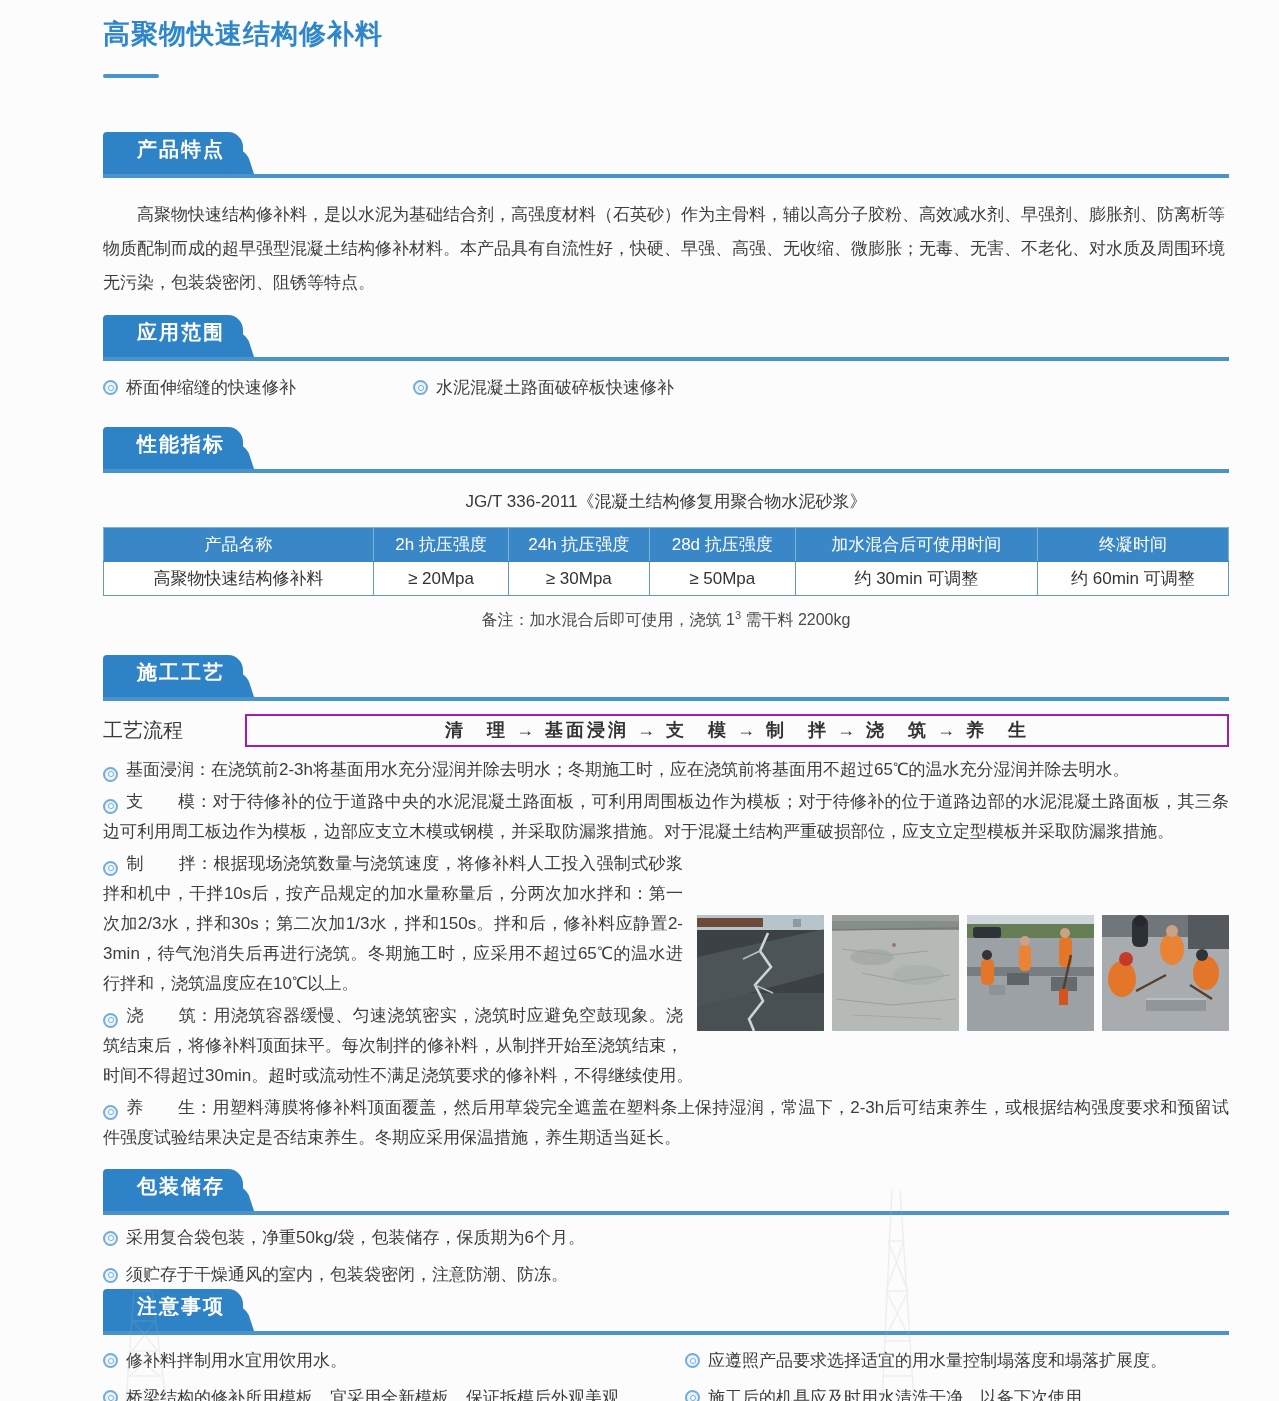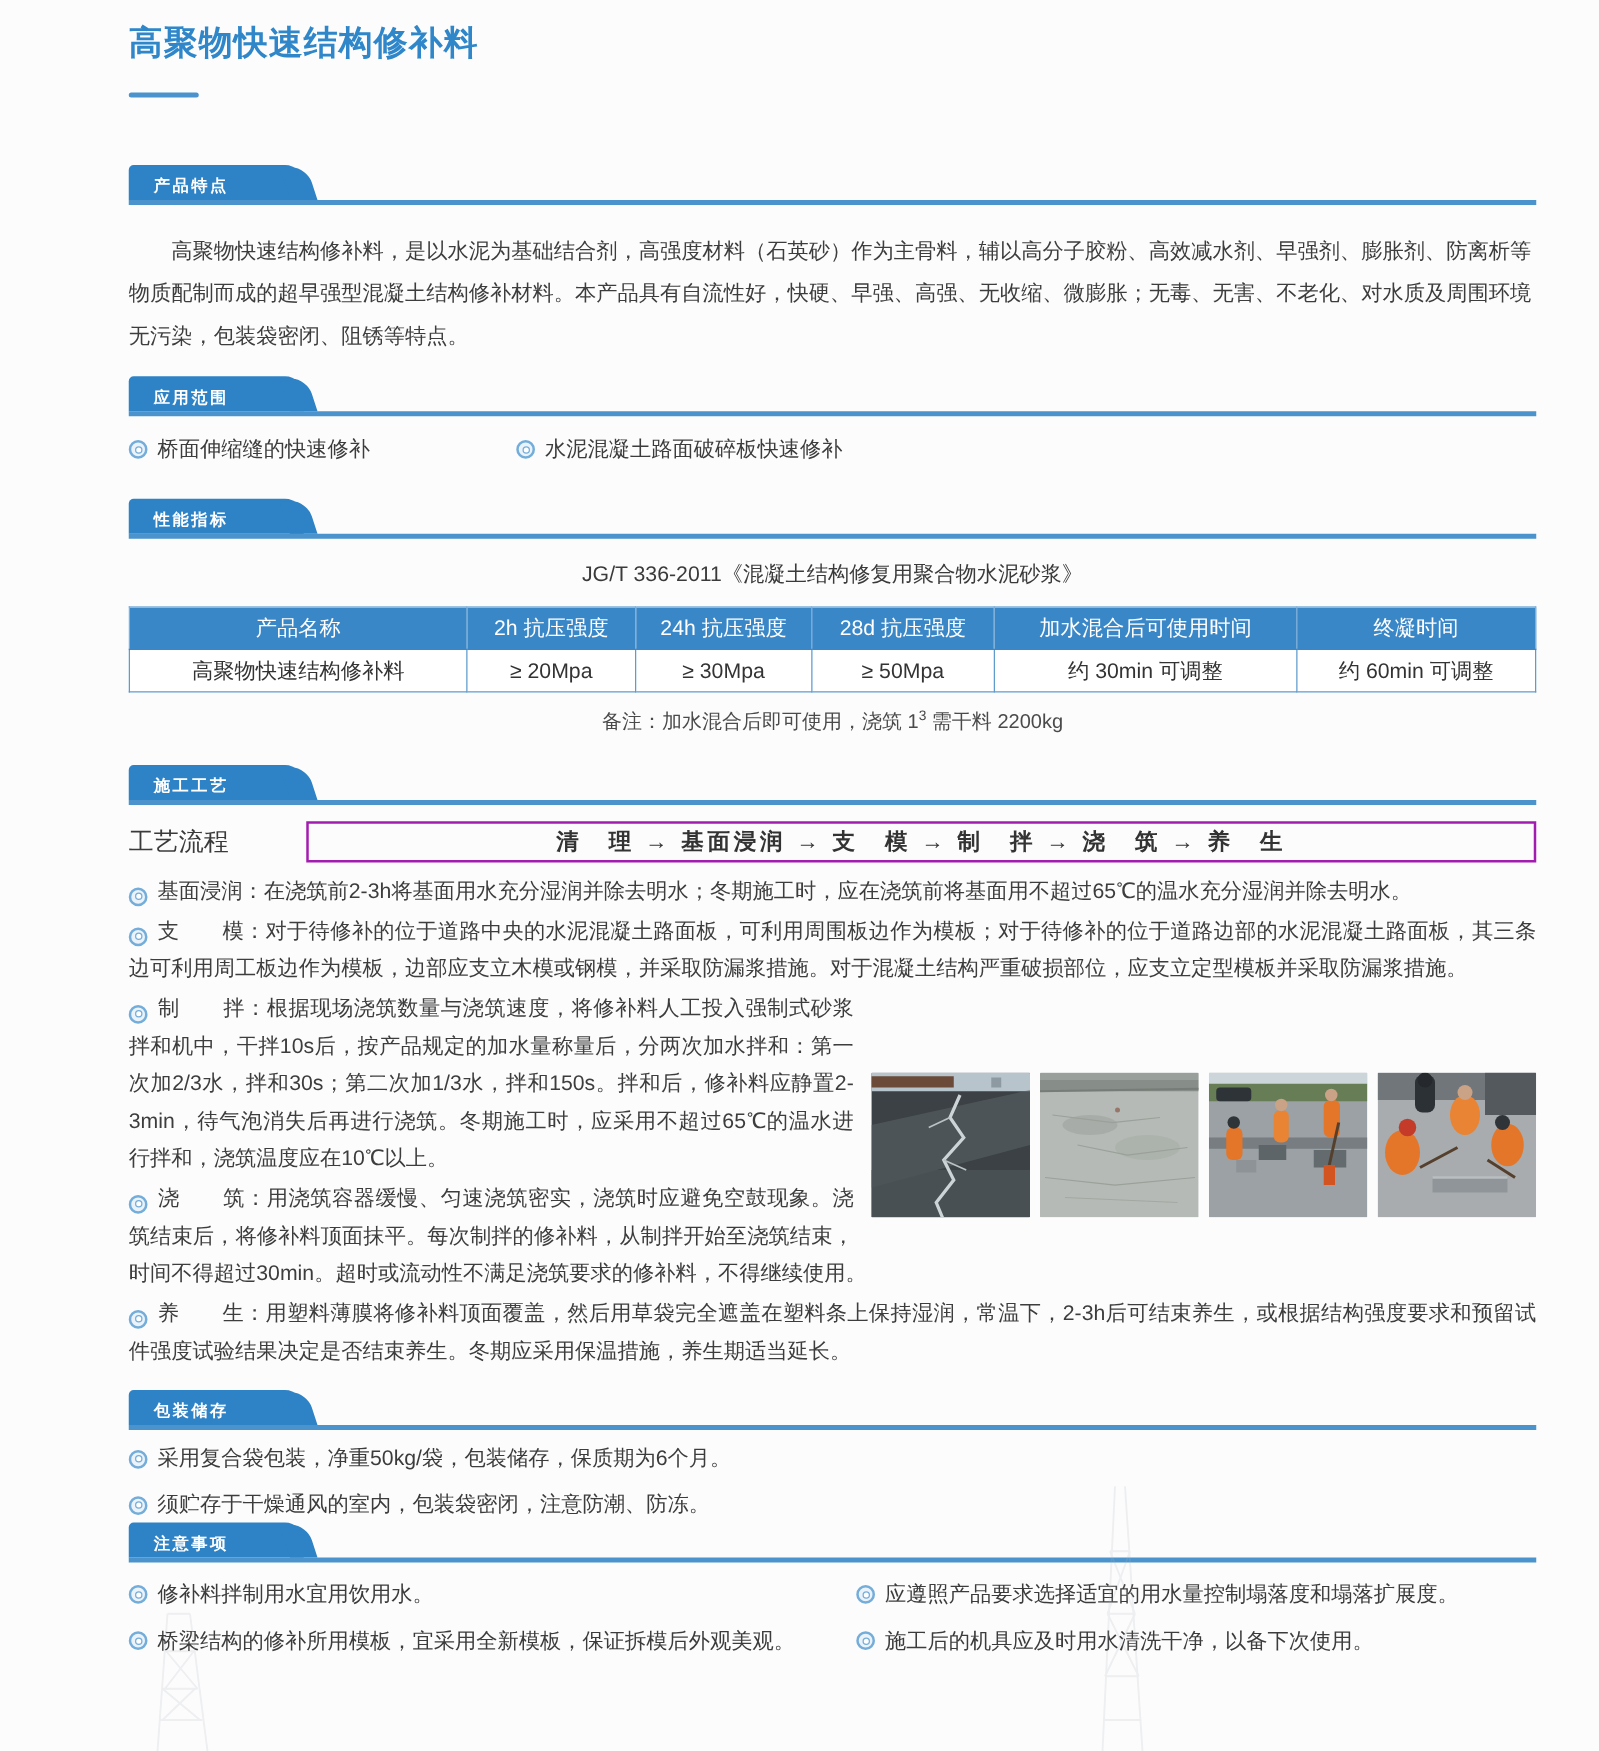--- a/index.html
+++ b/index.html
@@ -15,24 +15,24 @@
 
   
   .doc-title { font-size:27px; font-weight:bold; color:#2f87c9; letter-spacing:1px; }
   .title-rule { width:56px; height:4px; background:#4a93cc; border-radius:2px; margin-top:22px; }
 
   
   .sec-head { border-bottom:4px solid #4a93cc; line-height:0; }
   .sec-tab {
     display:inline-block; position:relative;
     background:#2e82c6; color:#fff;
-    font-size:13px; font-weight:bold; letter-spacing:2px;
-    line-height:34px; height:28px; padding:0 18px 0 20px;
+    font-size:20px; font-weight:bold; letter-spacing:2px;
+    line-height:34px; height:42px; padding:0 18px 0 20px;
     border-radius:4px 15px 0 0;
-    min-width:140px; text-align:left;
+    min-width:140px; text-align:right;
   }
   .sec-tab::after {
     content:""; position:absolute; right:-11px; bottom:0; width:22px; height:26px;
     background:#2e82c6; transform:skewX(18deg); transform-origin:bottom left;
     border-radius:0 12px 0 0;
   }
   .sec-tab span { position:relative; z-index:1; }
 
   
   .ring {

